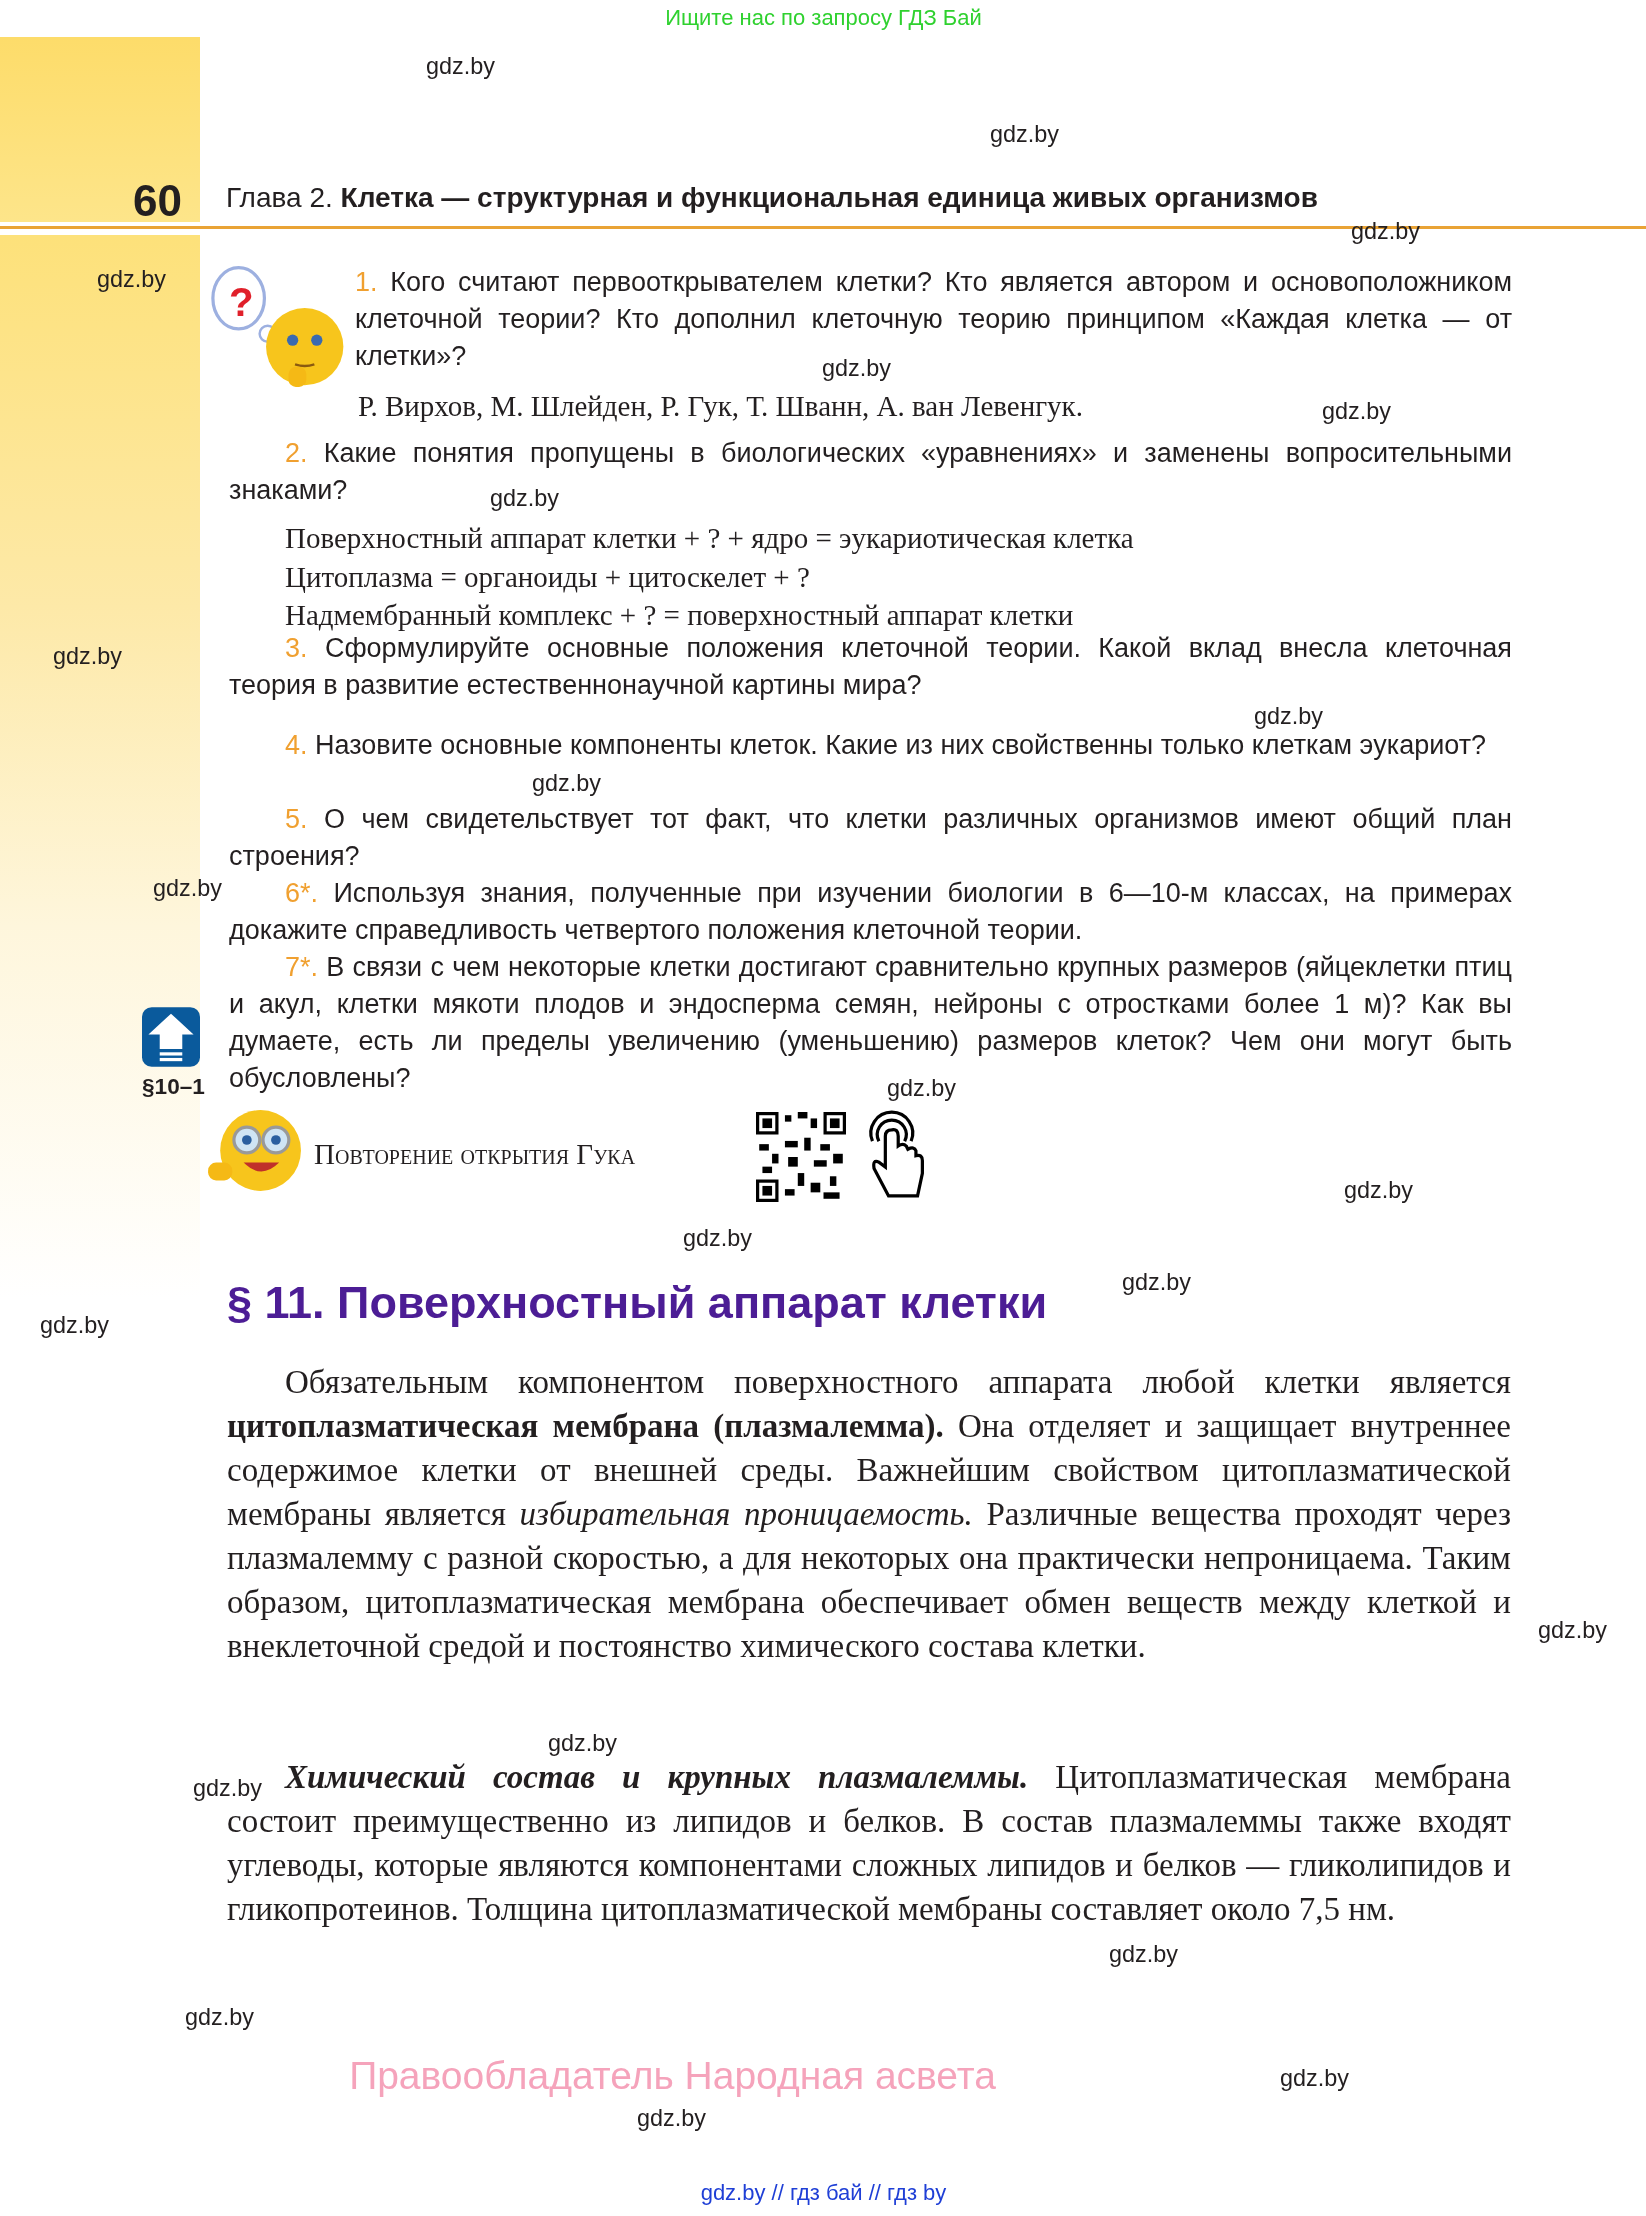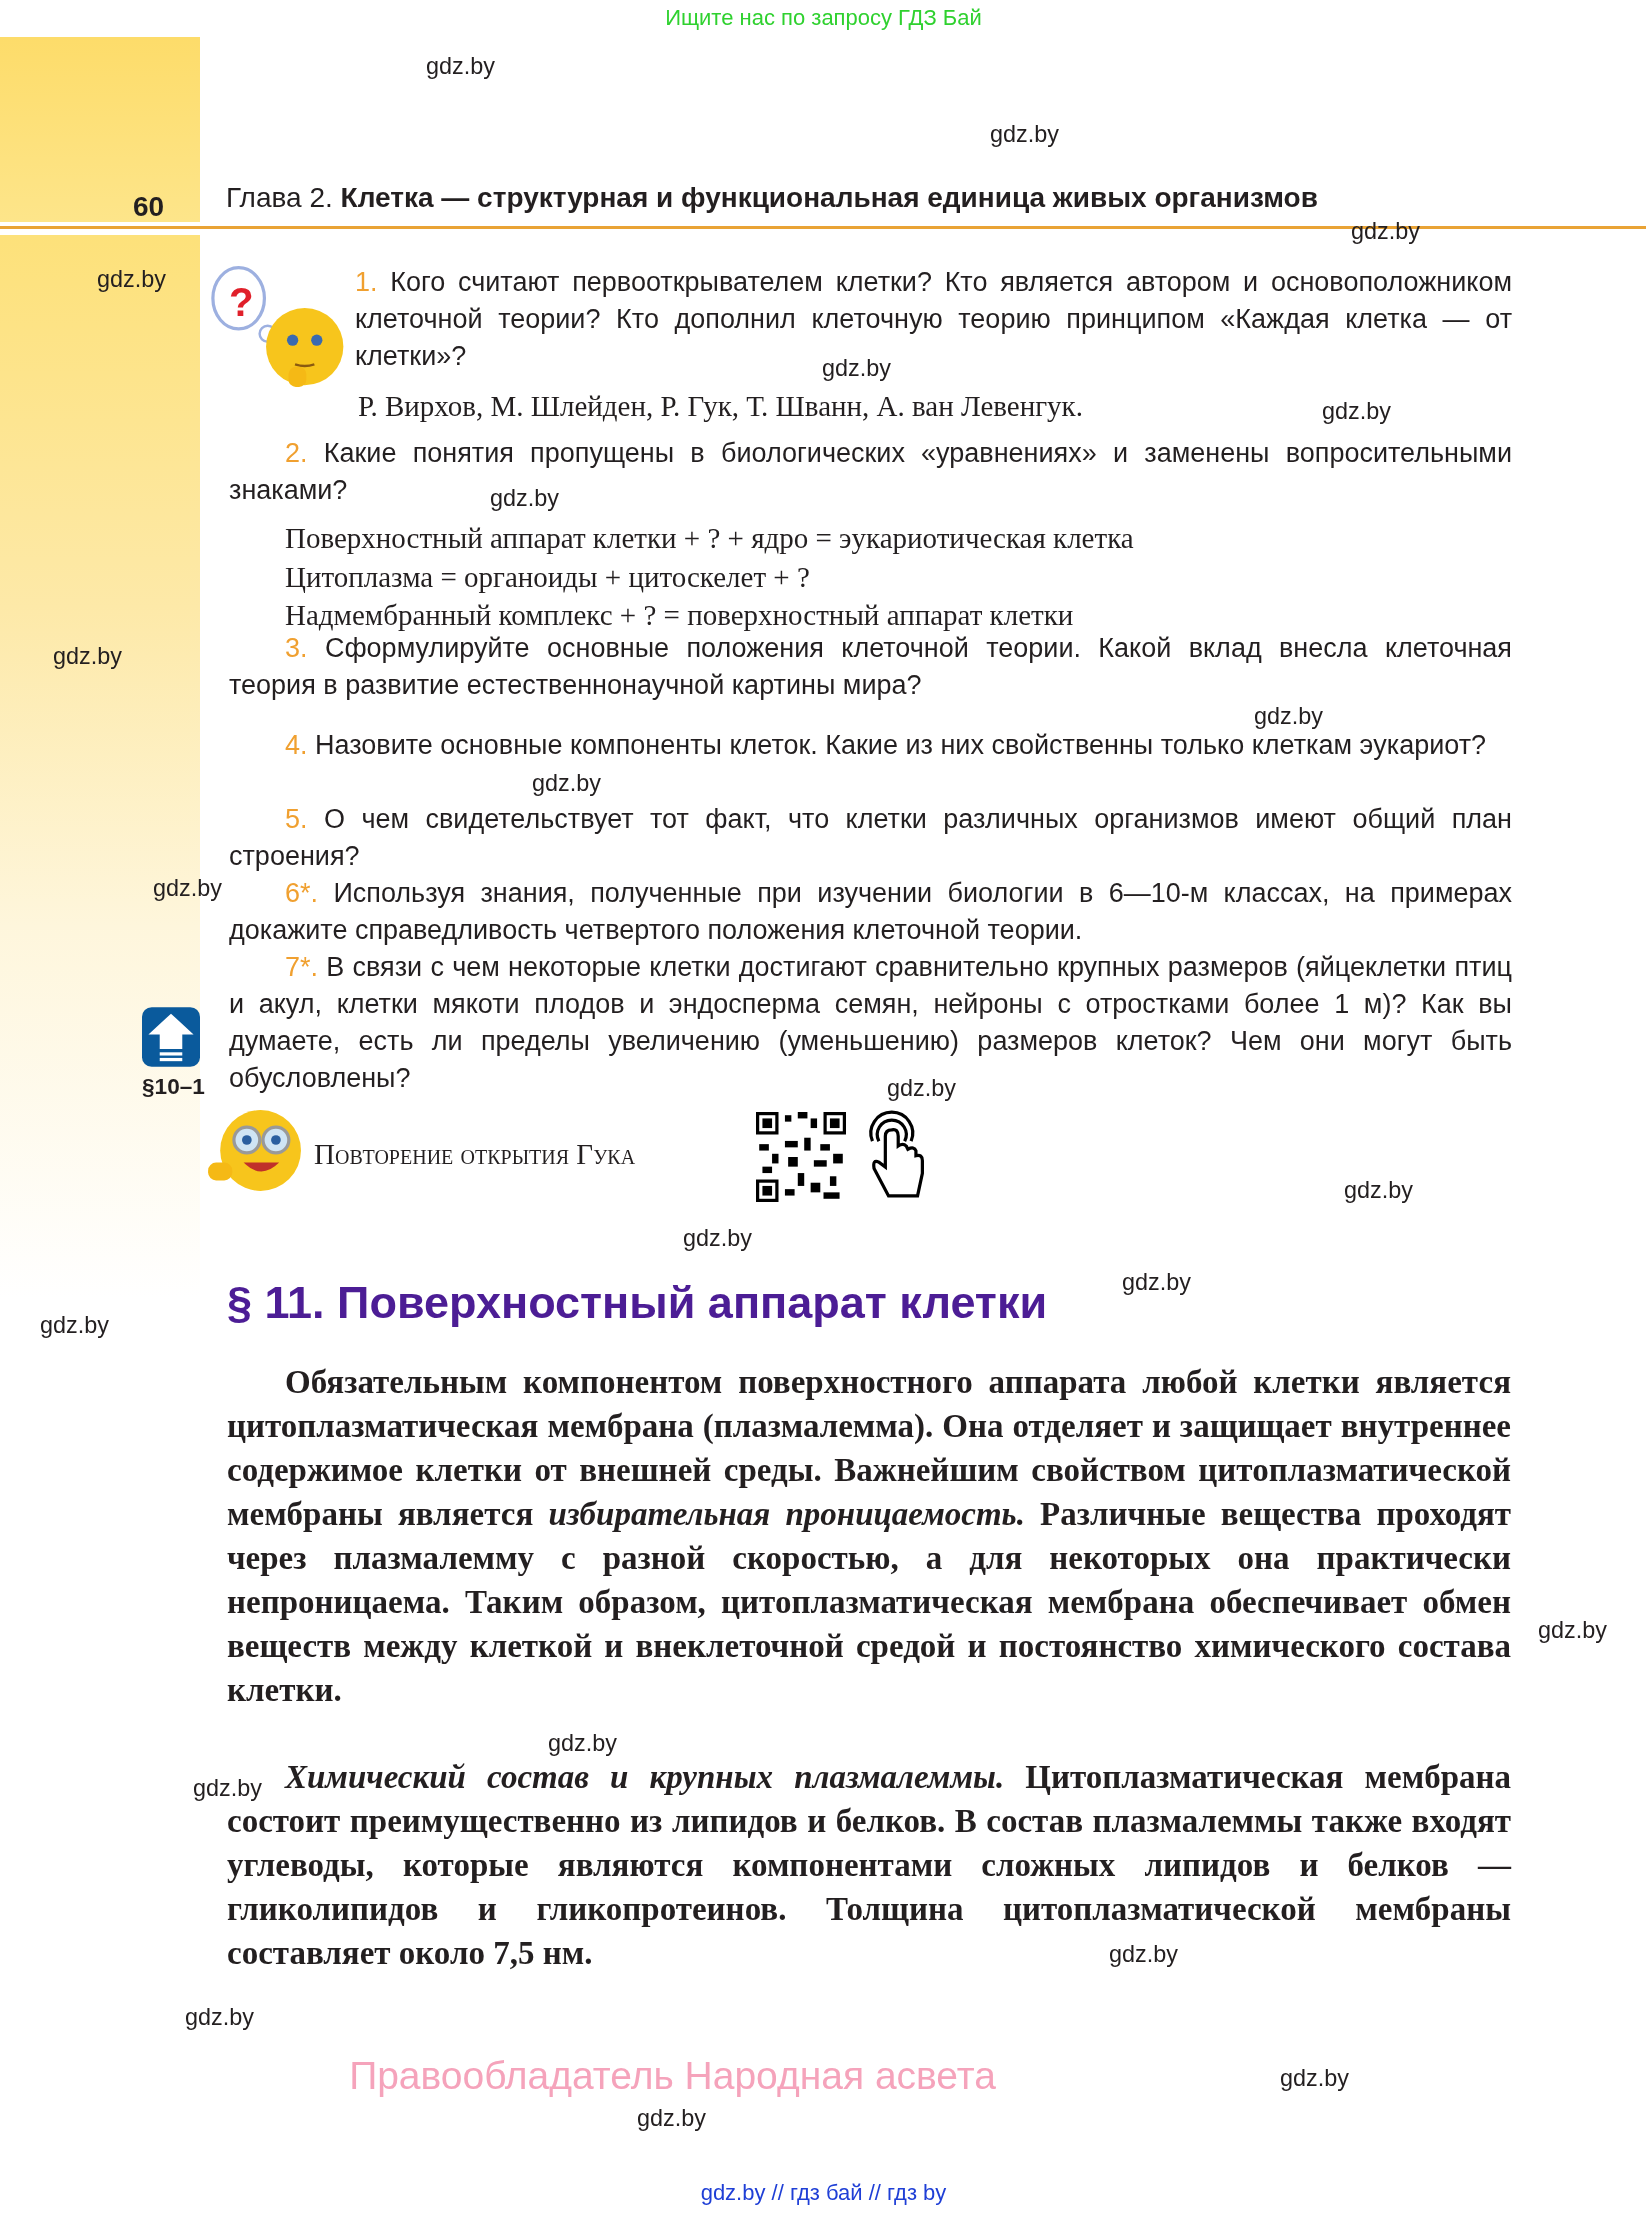--- a/index.html
+++ b/index.html
@@ -2,30 +2,30 @@
 <html style="font-size:13px"><head>
 <meta charset="utf-8">
 <style>
   html,body{margin:0;padding:0;background:#fff;}
   body{width:1647px;height:2216px;position:relative;overflow:hidden;font-family:"Liberation Sans",sans-serif;color:#231f20;}
   .abs{position:absolute;}
   .sidebar-top{left:0;top:37px;width:200px;height:185px;background:linear-gradient(180deg,#fddc6a 0%,#fde58a 100%);}
   .sidebar-main{left:0;top:235px;width:200px;height:1064px;background:linear-gradient(180deg,#fde17a 0%,#fde9a8 35%,#fef6dc 65%,#ffffff 100%);}
   .top-banner{left:0;top:4.8px;width:1647px;text-align:center;color:#2fd12f;font-size:22px;}
   .rule{left:0;top:226px;width:1647px;height:3.2px;background:#e9a335;}
-  .page-num{left:133px;top:191px;font-size:28px;font-weight:bold;color:#231f20;}
+  .page-num{left:133px;top:176px;font-size:44px;font-weight:bold;color:#231f20;}
   .chapter{left:226px;top:182px;font-size:28px;color:#231f20;white-space:nowrap;}
   .chapter b{font-weight:bold;}
   .wm{font-size:23.4px;color:#231f20;white-space:nowrap;}
   .q{position:absolute;font-size:27px;line-height:37px;text-align:justify;color:#231f20;}
   .q .num{color:#f0a030;}
   .eq{position:absolute;left:285px;font-family:"Liberation Serif",serif;font-size:29px;line-height:39px;color:#231f20;white-space:nowrap;}
   .answer-list{position:absolute;left:358px;top:390px;font-family:"Liberation Serif",serif;font-size:29px;white-space:nowrap;}
   .section-title{position:absolute;left:227px;top:1277px;font-size:45px;font-weight:bold;color:#4c1d95;white-space:nowrap;}
-  .body-text{position:absolute;left:227px;width:1284px;font-family:"Liberation Serif",serif;font-size:33px;line-height:44px;text-align:justify;color:#231f20;font-weight:bold;}
+  .body-text{position:absolute;left:227px;width:1284px;font-family:"Liberation Serif",serif;font-size:33px;line-height:44px;text-align:justify;color:#231f20;}
   .body-text .indent{display:inline-block;width:58px;}
   .hooke{position:absolute;left:314px;top:1138px;font-family:"Liberation Serif",serif;font-size:29px;font-variant:small-caps;white-space:nowrap;}
   .footer-holder{position:absolute;left:0;top:2054px;width:1345px;text-align:center;font-size:39px;color:#f5a3bb;}
   .footer-links{position:absolute;left:0;top:2180px;width:1647px;text-align:center;font-size:22px;color:#1f3fd6;}
   .ref-label{position:absolute;left:142px;top:1074px;font-size:22.6px;font-weight:bold;}
 </style>
 </head>
 <body>
 
 <div class="abs sidebar-top"></div>

